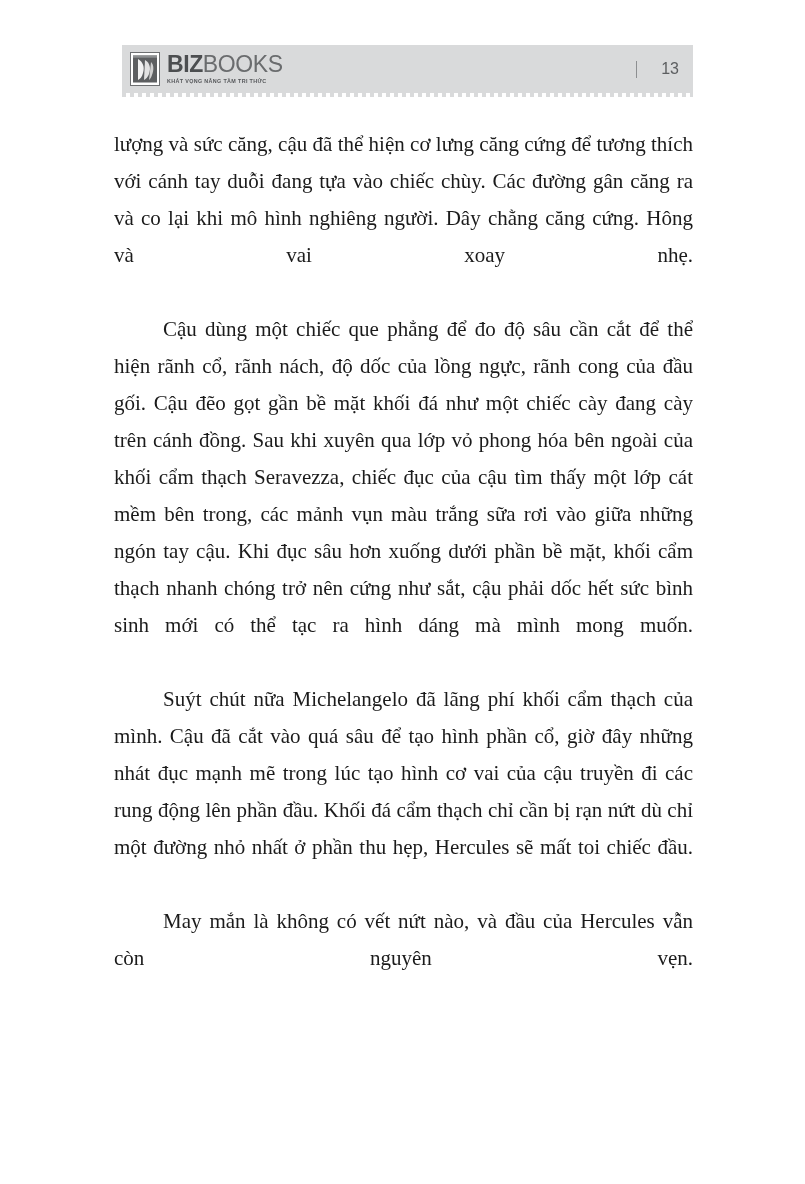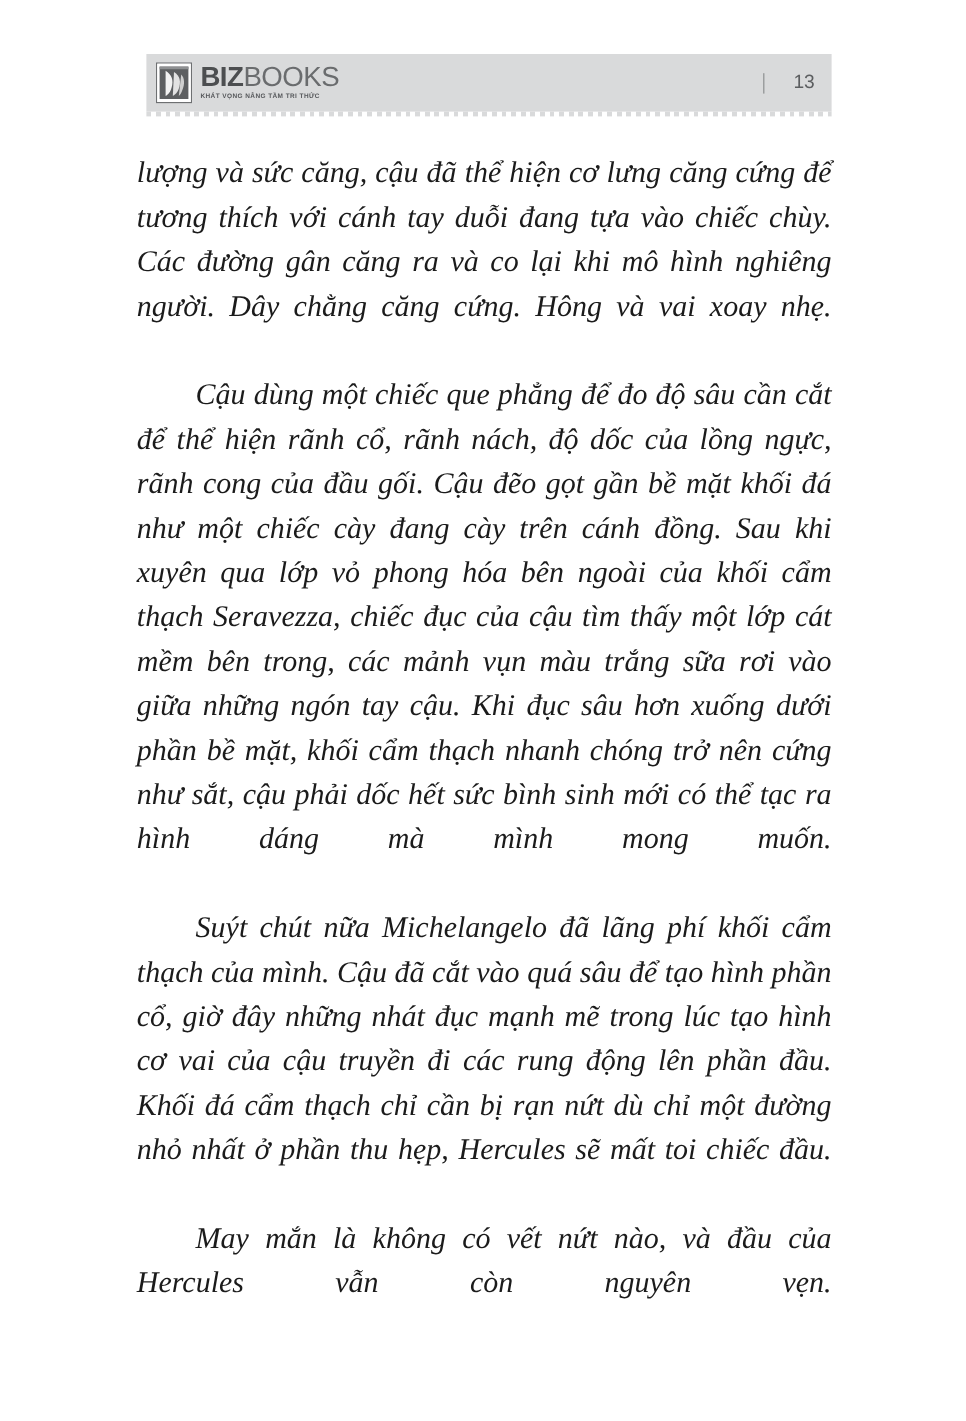--- a/index.html
+++ b/index.html
@@ -117,25 +117,24 @@
     position: absolute;
     left: 114px;
     top: 126px;
     width: 579px;
   }
 
   .para {
     margin: 0;
     text-align: justify;
     text-justify: inter-word;
-    font-size: 25px;
+    font-size: 21px;
     line-height: 37px;
     color: #1b1b1b;
     hyphens: none;
-    font-style: italic;
   }
 
   .para.indent {
     text-indent: 49px;
   }
 
   
   .para::after {
     content: "";
     display: inline-block;

